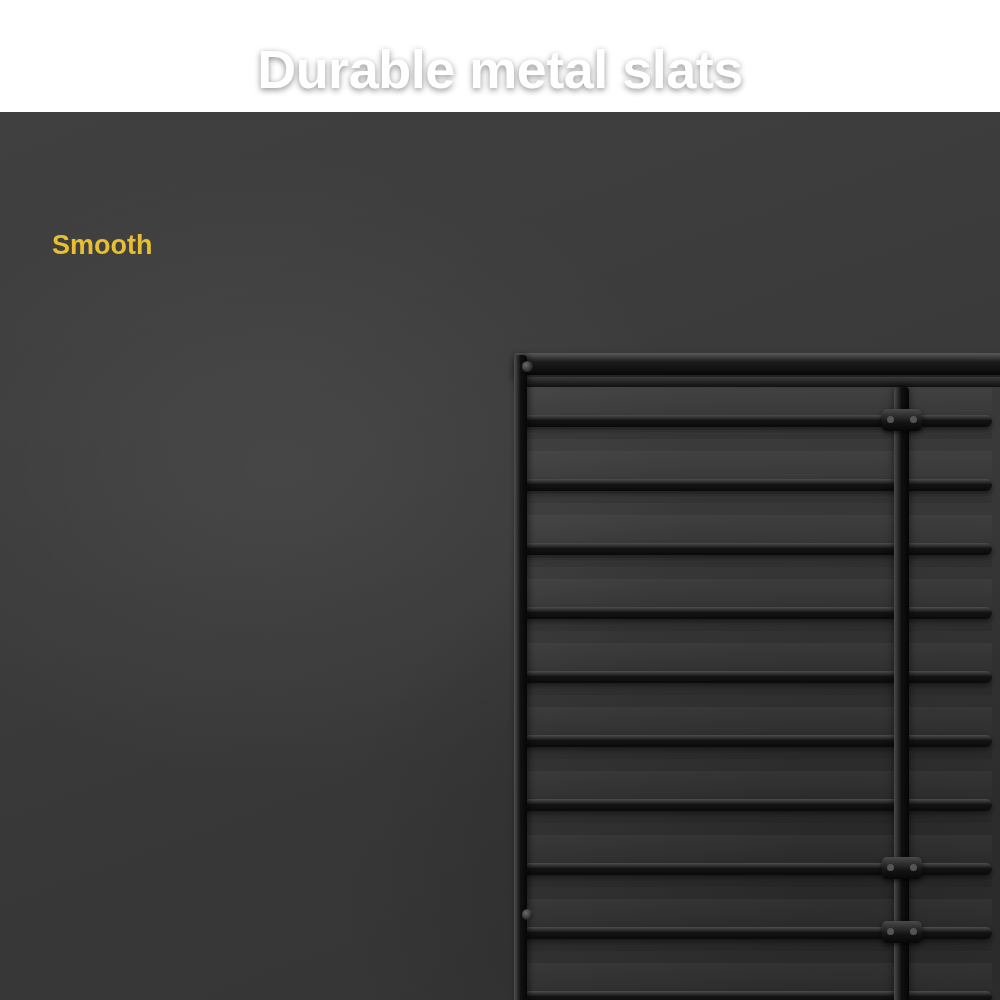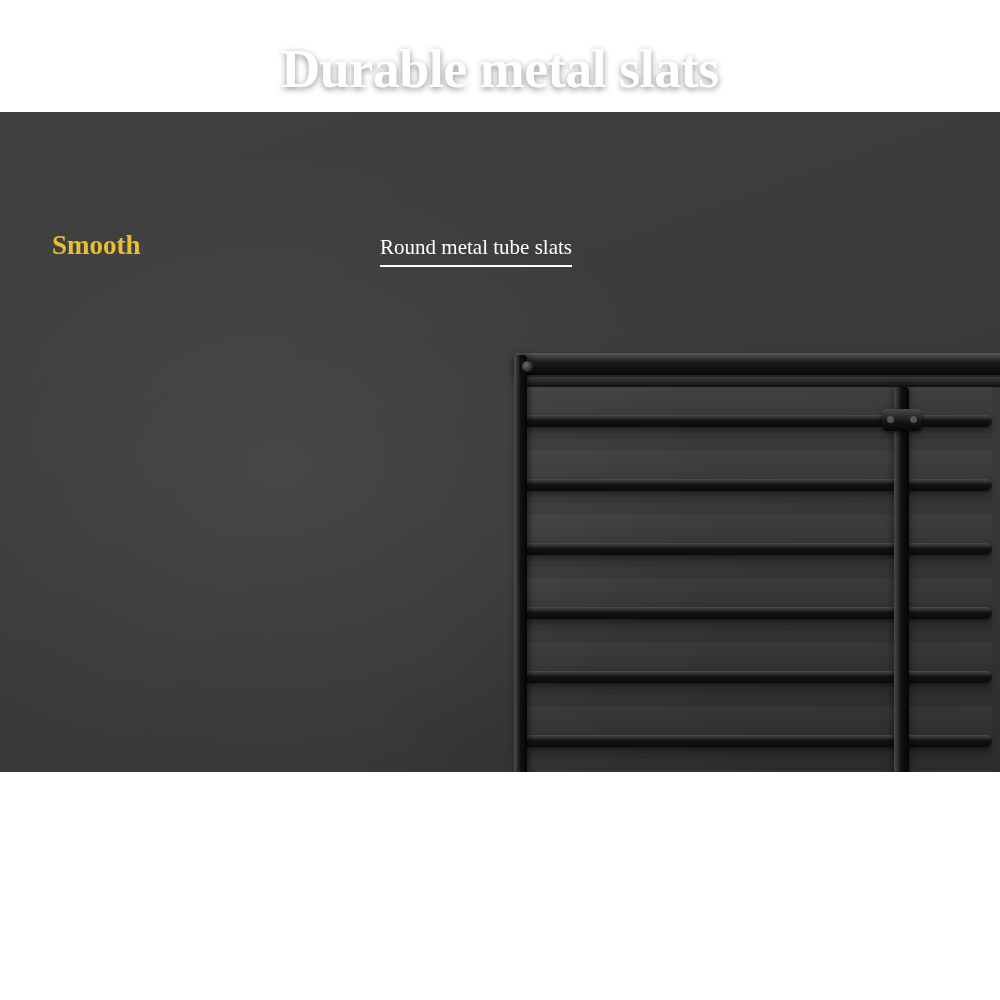--- a/index.html
+++ b/index.html
@@ -3,24 +3,24 @@
 <meta charset="utf-8">
 <style>
   html, body {
     margin: 0;
     padding: 0;
     background: #ffffff;
   }
   #canvas {
     position: relative;
     width: 1000px;
-    height: 772px;
+    height: 1000px;
     background: #ffffff;
     overflow: hidden;
-    font-family: Liberation Serif, serif;
+    font-family: Liberation Sans, sans-serif;
   }
   
   #panel {
     position: absolute;
     left: 0;
     top: 112px;
     width: 1000px;
     height: 888px;
     background: #3a3a3a;
     overflow: hidden;
@@ -56,21 +56,20 @@
     position: absolute;
     left: 52px;
     top: 230px;
     width: 520px;
   }
   .feature {
     display: flex;
     align-items: baseline;
     margin-bottom: 64px;
     white-space: nowrap;
-    justify-content: space-between;
   }
   .feature-term {
     color: #e8bf33;
     font-size: 27px;
     font-weight: bold;
     margin-right: 10px;
   }
   .feature-desc-wrap {
     position: relative;
     display: inline-block;
@@ -226,21 +225,20 @@
 
   </div>
 
   <div id="headline">Durable metal slats</div>
 
   <div id="features">
 
     <div class="feature">
       <span class="feature-term">Smooth</span>
       <span class="feature-desc-wrap">
-        <span class="feature-desc">Round metal tube slats</span>
         <span class="feature-rule"></span>
       </span>
     </div>
 
 
 
 
   </div>
 
 </div>

